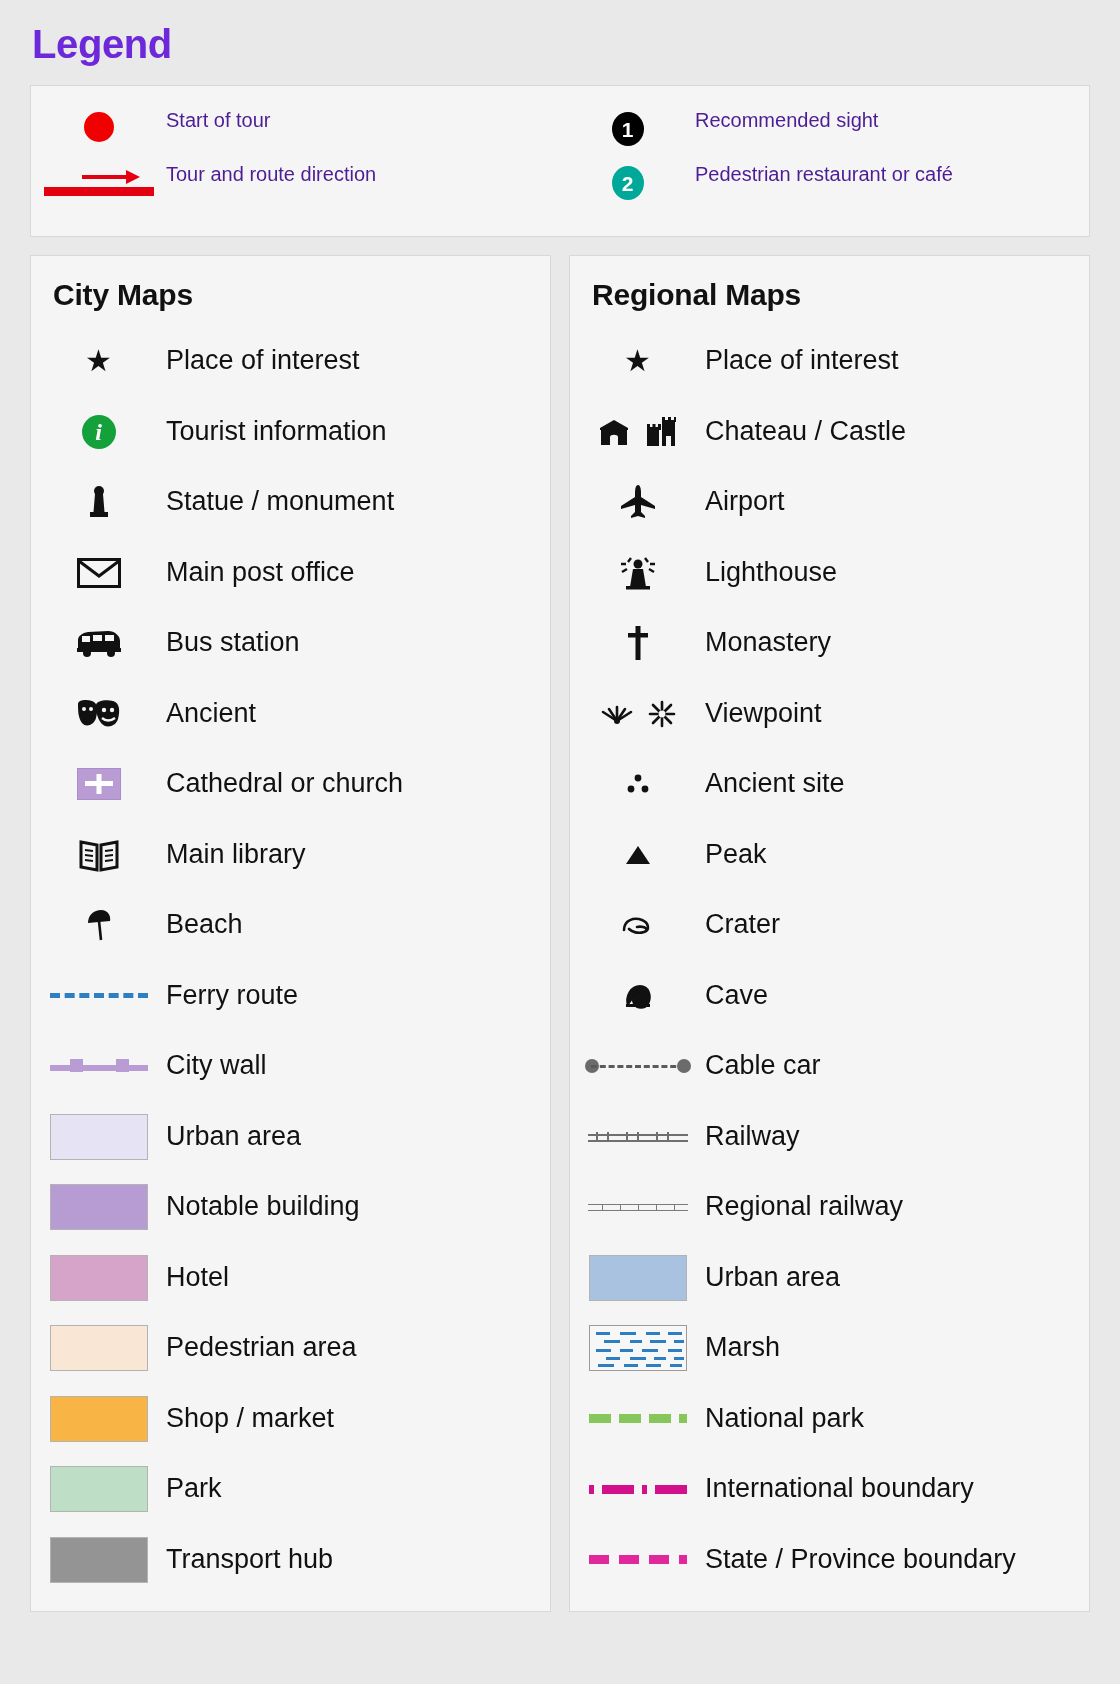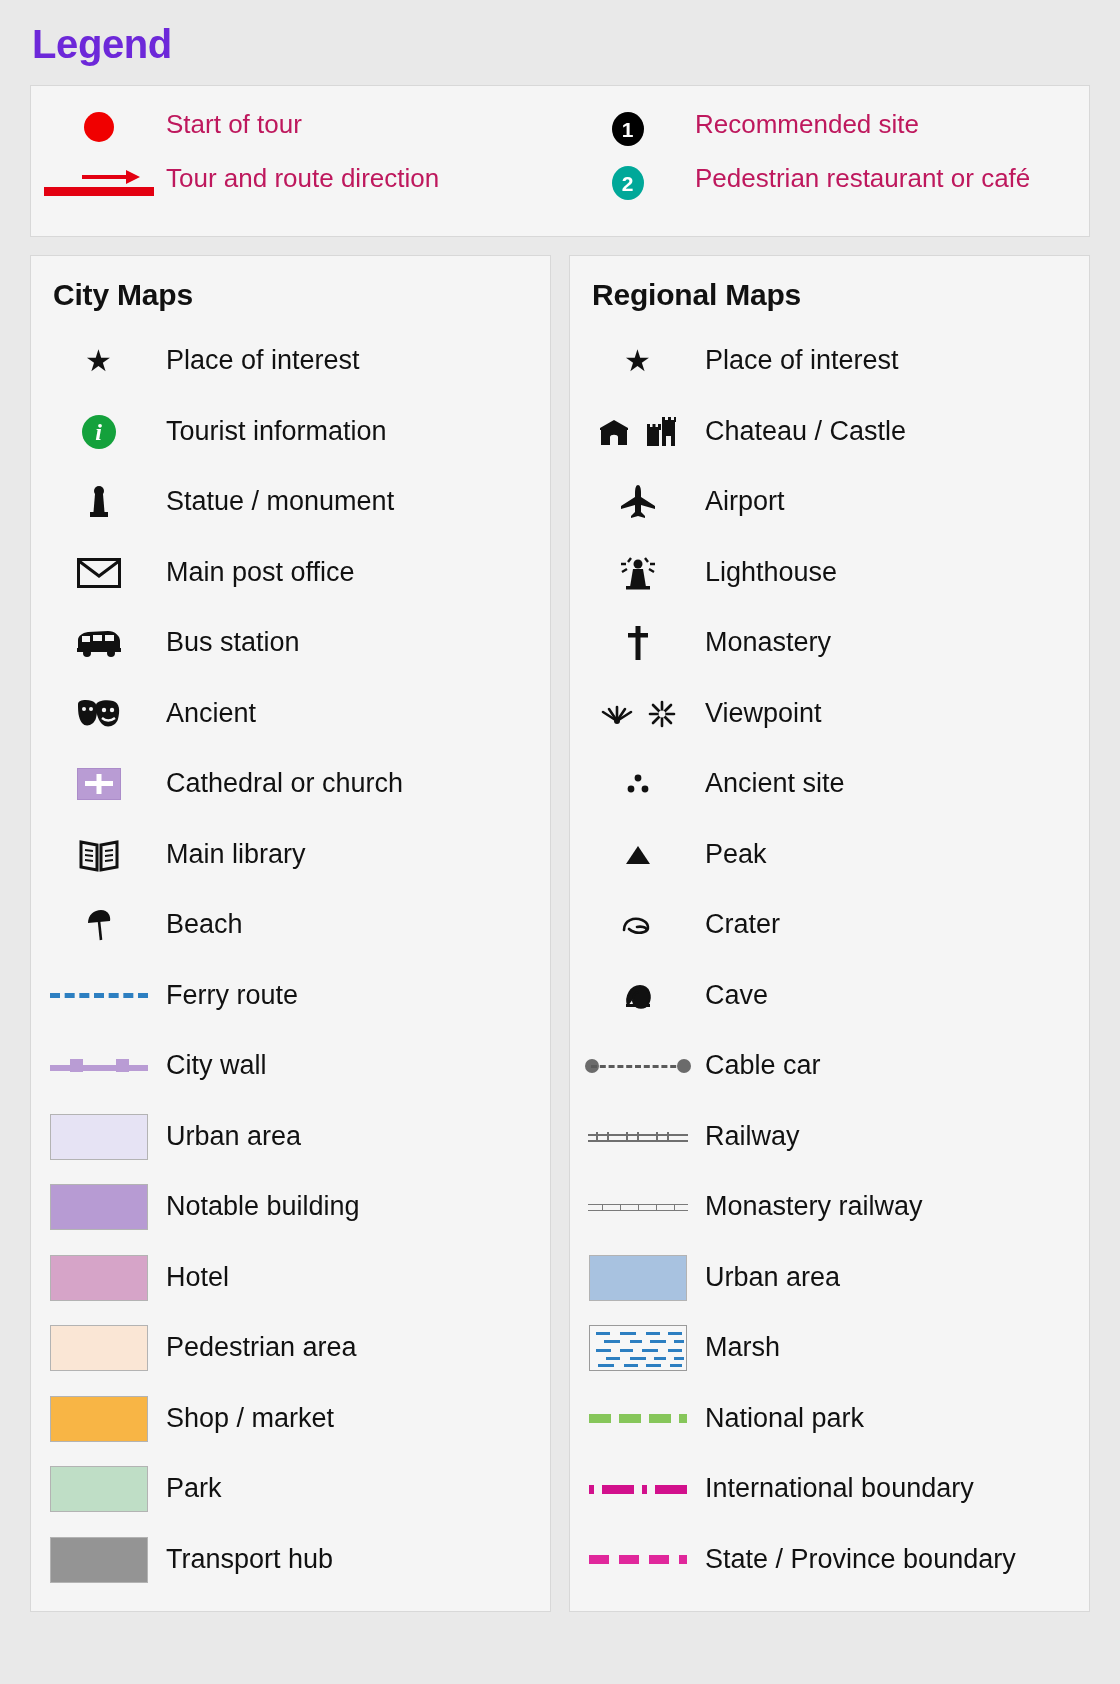--- a/index.html
+++ b/index.html
@@ -52,23 +52,23 @@
   }
   .top-sym {
     width: 135px;
     min-width: 135px;
     display: flex;
     align-items: center;
     justify-content: center;
     padding-top: 3px;
   }
   .top-label {
-    font-size: 26px;
+    font-size: 20px;
     line-height: 1.18;
-    color: #be185d;
+    color: #4c1d95;
     padding-right: 12px;
   }
 
   .dot-red {
     width: 30px; height: 30px;
     border-radius: 50%;
     background: #f00000;
   }
   .route-dir {
     position: relative;
@@ -345,21 +345,21 @@
       </div>
 
     </div>
 
     <div class="top-col">
 
       <div class="top-row">
         <div class="top-sym">
           <div class="num-marker num-black">1</div>
         </div>
-        <div class="top-label">Recommended site</div>
+        <div class="top-label">Recommended sight</div>
       </div>
 
       <div class="top-row">
         <div class="top-sym">
           <div class="num-marker num-teal">2</div>
         </div>
         <div class="top-label">Pedestrian restaurant or café</div>
       </div>
 
     </div>
@@ -687,21 +687,21 @@
           <div class="funicular">
             <div class="fn-rail top"></div>
             <div class="fn-rail bot"></div>
             <div class="fn-tie" style="left:14px"></div>
             <div class="fn-tie" style="left:32px"></div>
             <div class="fn-tie" style="left:50px"></div>
             <div class="fn-tie" style="left:68px"></div>
             <div class="fn-tie" style="left:86px"></div>
           </div>
         </div>
-        <div class="label">Monastery railway</div>
+        <div class="label">Regional railway</div>
       </div>
 
       <div class="row">
         <div class="sym">
           <div class="swatch" style="background:#a8c2e0"></div>
         </div>
         <div class="label">Urban area</div>
       </div>
 
       <div class="row">

